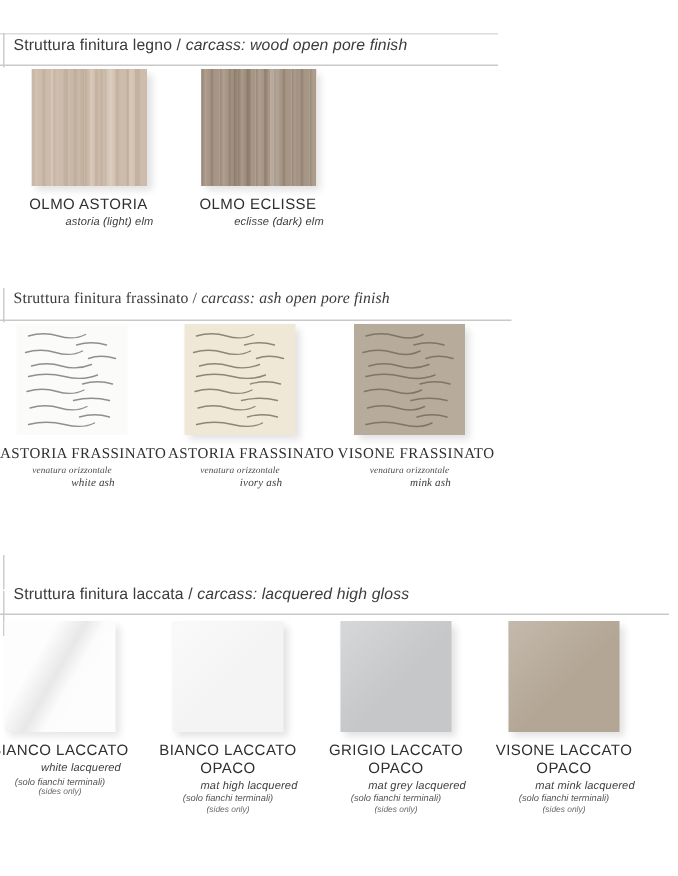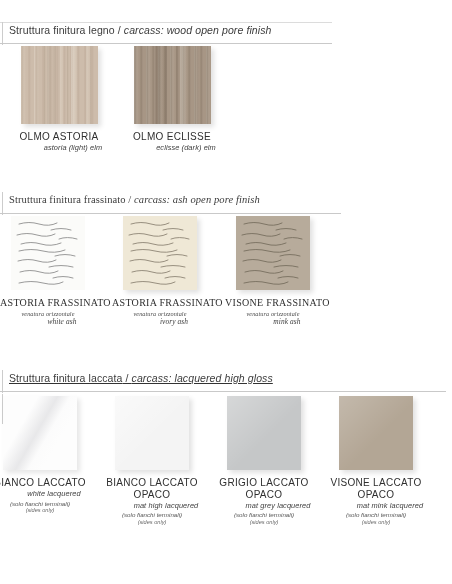--- a/index.html
+++ b/index.html
@@ -23,21 +23,21 @@
   }
 
   
   .section {
     position: absolute;
     left: 0;
     width: 452px;
   }
   .sec-wood    { top: 22px;  }
   .sec-ash     { top: 192px; font-family: Liberation Serif, serif; }
-  .sec-lacq    { top: 370px; text-decoration: underline; }
+  .sec-lacq    { top: 388px; }
 
   .sec-head {
     position: relative;
     height: 22px;
     padding-left: 9px;
     box-sizing: border-box;
     border-radius: 11px;
   }
   .sec-head .title {
     font-size: 10.5px;

